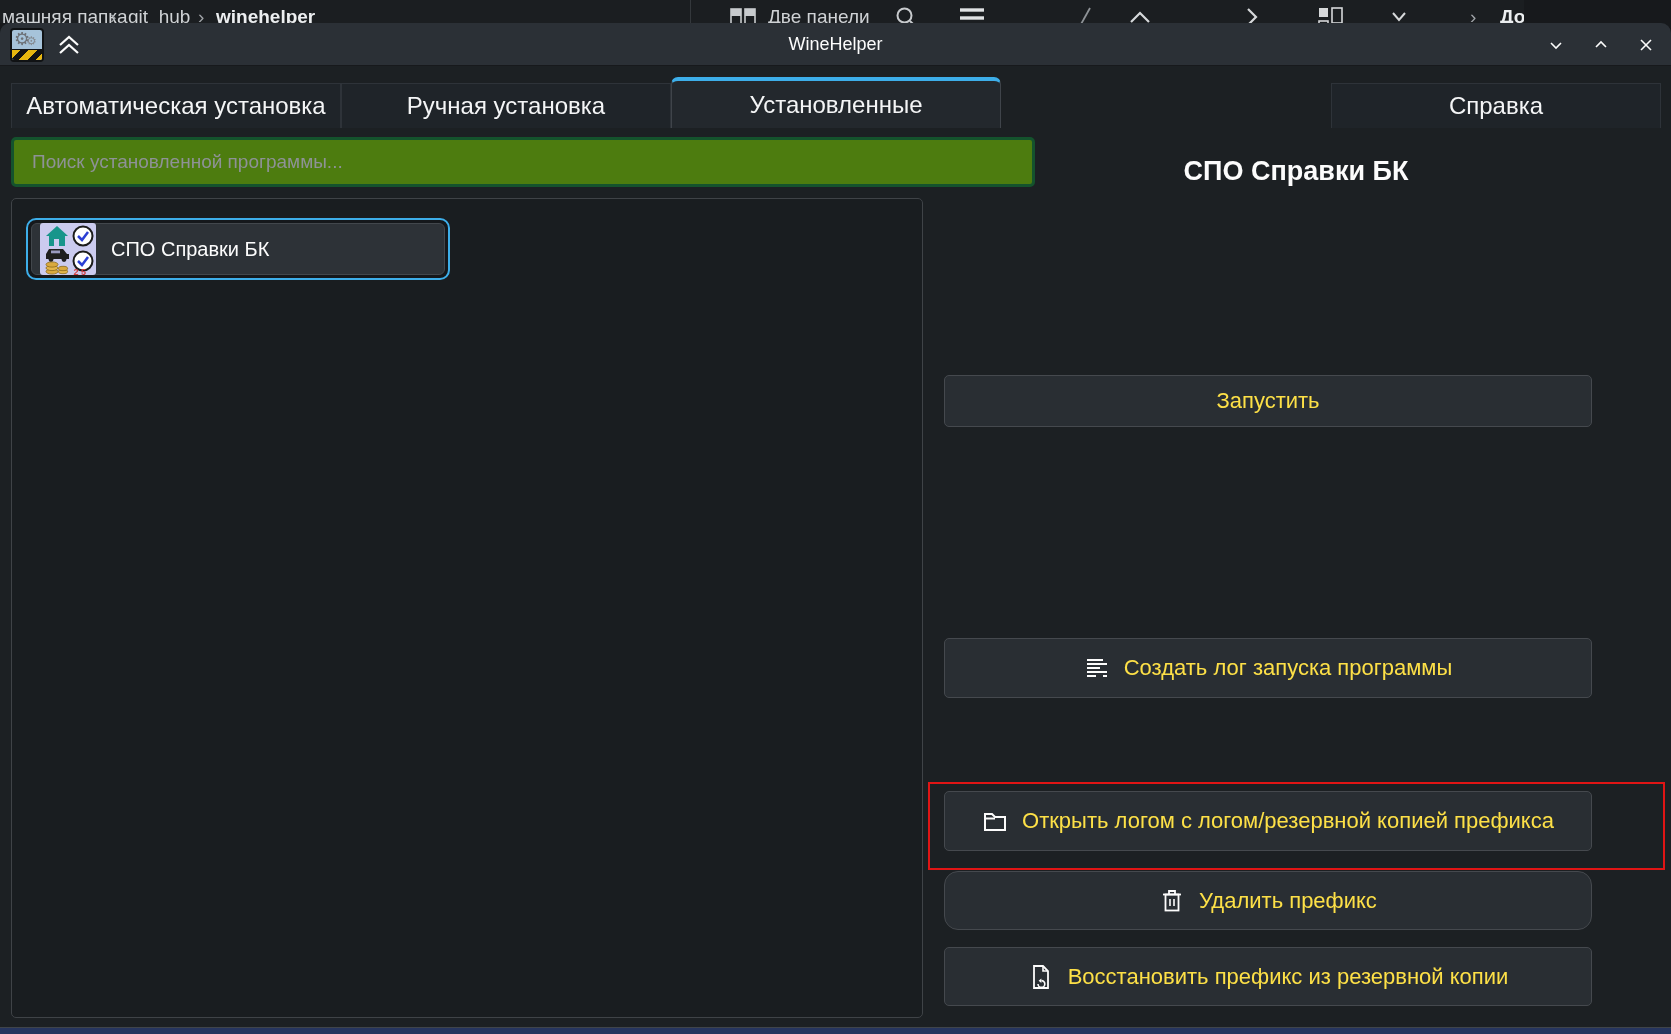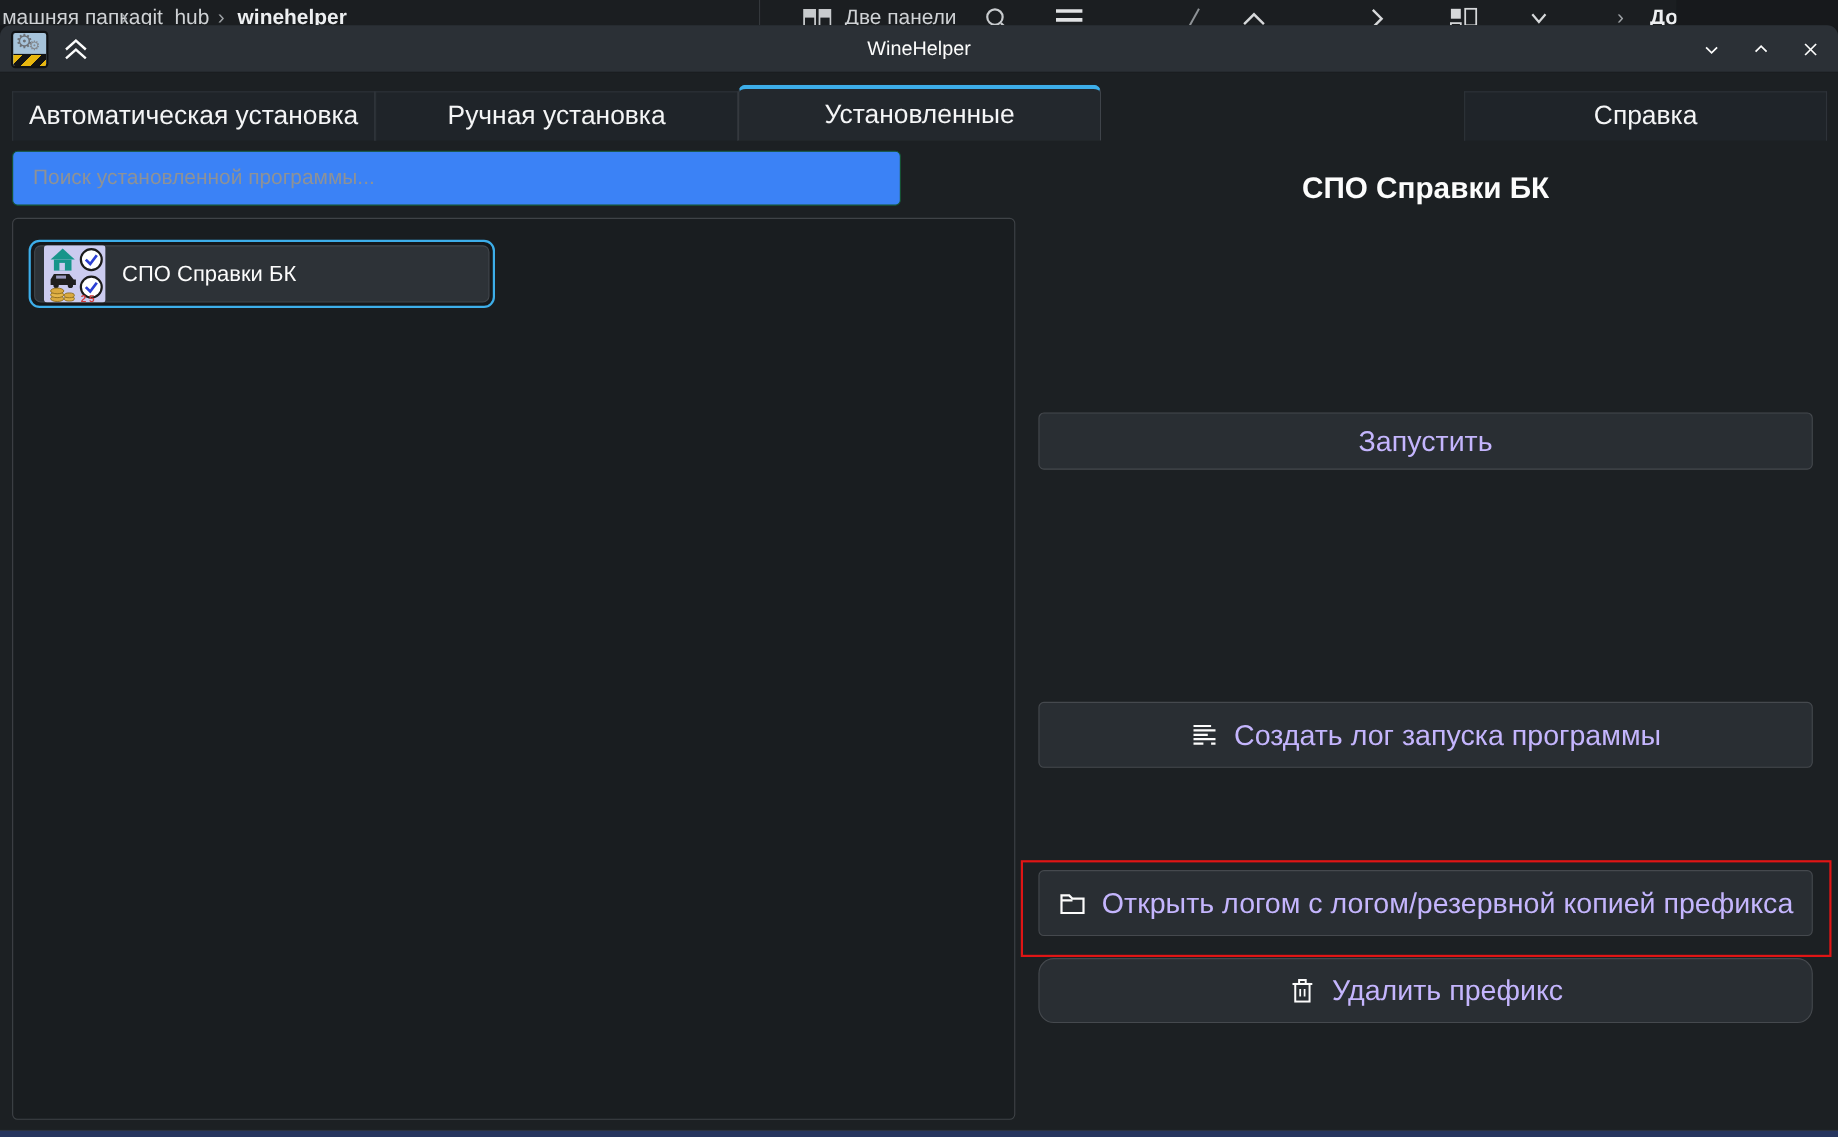--- a/index.html
+++ b/index.html
@@ -67,22 +67,22 @@
   .tab.t0 { left:11px; } .tab.t1 { left:341px; } .tab.t2 { left:671px; }
   .tab.t3 { left:1001px; } .tab.t4 { left:1331px; }
   .tab.active {
     top:11px; height:51px; background:#23282d;
     border:1px solid #3f444a; border-top:4px solid #3daee9; border-bottom:none;
     border-radius:7px 7px 0 0; z-index:2;
   }
 
   
   .search-input {
-    position:absolute; left:11px; top:114px; width:808px; height:50px;
-    background:#3b82f6; border:1px solid #14532d; border-radius:5px;
+    position:absolute; left:11px; top:114px; width:1024px; height:50px;
+    background:#4d7c0f; border:3px solid #14532d; border-radius:5px;
     color:#fcfcfc; font-size:19px; padding:0 18px; outline:none;
     font-family:"Liberation Sans","DejaVu Sans",sans-serif;
   }
   .search-input::placeholder { color:#8e9296; }
   .list-panel {
     position:absolute; left:11px; top:175px; width:912px; height:820px;
     background:#191d20; border:1px solid #3f4347; border-radius:5px;
   }
   .program-item {
     position:absolute; left:14px; top:19px; width:424px; height:62px;
@@ -94,24 +94,24 @@
     border-radius:6px; display:flex; align-items:center; gap:15px; padding:0 8px;
   }
   .program-name { font-size:20px; color:#fcfcfc; }
 
   
   .detail-title {
     position:absolute; left:944px; top:126px; width:704px; height:44px;
     line-height:44px; text-align:center; font-size:27px; font-weight:bold;
   }
   .panel-btn {
-    position:absolute; left:944px; width:704px;
+    position:absolute; left:944px; width:648px;
     background:#292e33; border:1px solid #45494e; border-radius:5px;
     display:flex; align-items:center; justify-content:center; gap:14px;
-    font-size:26px; color:#c4b5fd; cursor:pointer;
+    font-size:22px; color:#fde047; cursor:pointer;
   }
   .btn-run     { top:352px; height:52px; }
   .btn-log     { top:615px; height:60px;text-align:center; }
   .btn-backup  { top:693px; height:59px; }
   .btn-open    { top:768px; height:60px; }
   .btn-delete  { top:848px; height:59px;border-radius:14px; }
   .btn-restore { top:924px; height:59px; }
 
   .highlight-rect {
     position:absolute; left:928px; top:759px; width:737px; height:88px;
@@ -338,17 +338,28 @@
         <line x1="4" y1="6.5" x2="22" y2="6.5" stroke="#fcfcfc" stroke-width="1.8"></line>
         <polyline points="10,6 10,3 16,3 16,6" fill="none" stroke="#fcfcfc" stroke-width="1.8"></polyline>
         <rect x="6.5" y="6.5" width="13" height="16" fill="none" stroke="#fcfcfc" stroke-width="1.8"></rect>
         <line x1="11" y1="11" x2="11" y2="18" stroke="#fcfcfc" stroke-width="1.6"></line>
         <line x1="15" y1="11" x2="15" y2="18" stroke="#fcfcfc" stroke-width="1.6"></line>
       </svg>
     </span>
     <span>Удалить префикс</span>
   </div>
 
+  <div class="panel-btn btn-restore">
+    <span>
+      <svg width="26" height="26" viewBox="0 0 26 26">
+        <path d="M6 2 H15 L20 7 V24 H6 Z" fill="none" stroke="#fcfcfc" stroke-width="1.8"></path>
+        <polyline points="15,2 15,7 20,7" fill="none" stroke="#fcfcfc" stroke-width="1.6"></polyline>
+        <path d="M10 20 a3.4 3.4 0 1 0 3.4 -3.4" fill="none" stroke="#fcfcfc" stroke-width="1.6"></path>
+        <polygon points="13.4,14.4 13.4,19 10.6,16.8" fill="#fcfcfc"></polygon>
+      </svg>
+    </span>
+    <span>Восстановить префикс из резервной копии</span>
+  </div>
 
   <div class="highlight-rect"></div>
 </div>
 
 <div class="status-strip"></div>
 
 </body></html>

